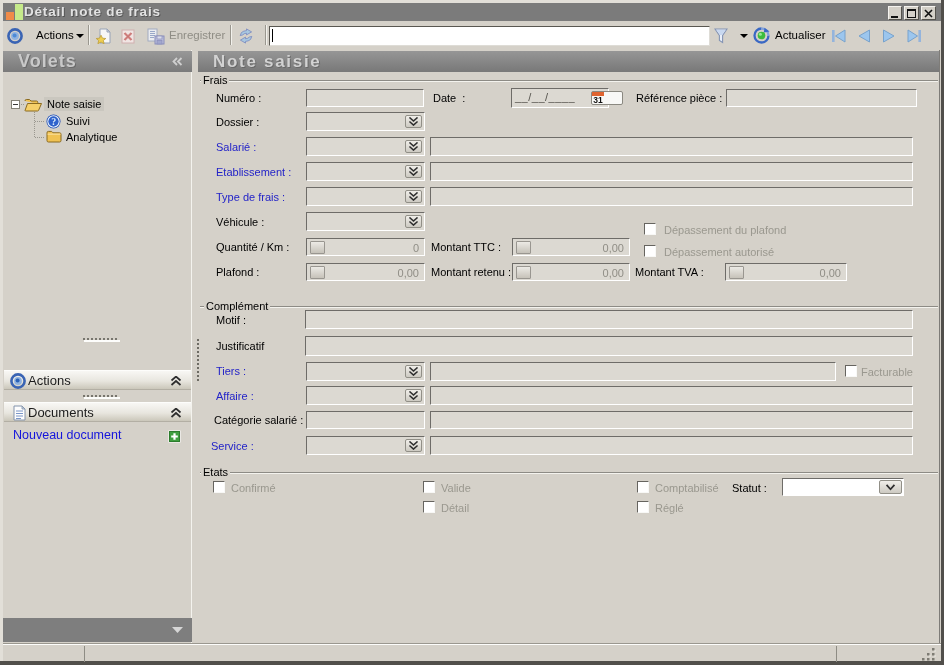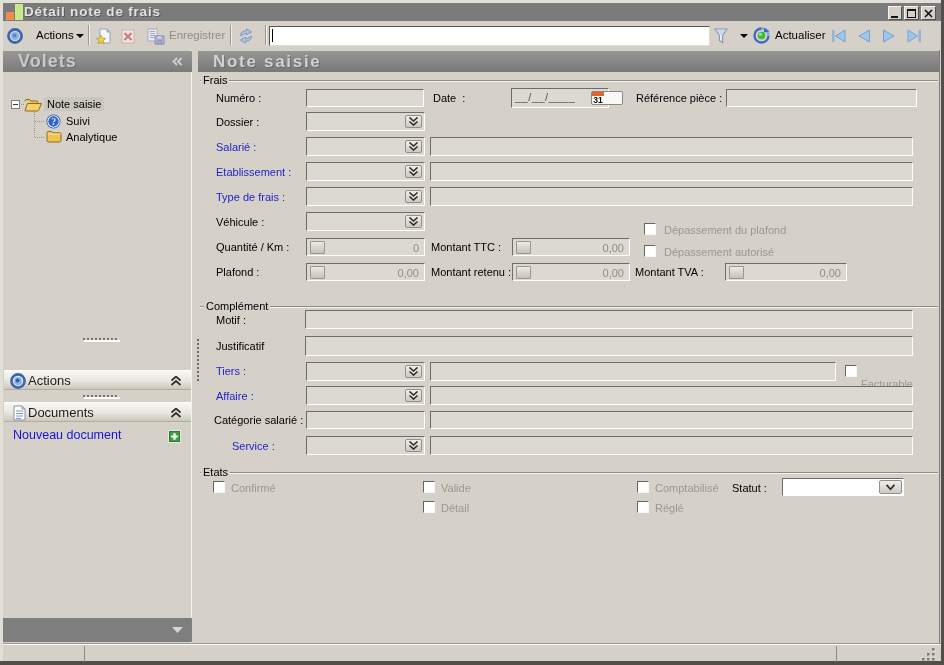--- a/index.html
+++ b/index.html
@@ -302,37 +302,37 @@
 <div class="lbl blue" style="left:216px;top:365px;">Tiers :</div>
 <div class="dd" style="left:306px;top:362px;width:119px;height:19px;">
       <div class="ddbtn">
         <svg width="11" height="9" style="position:absolute;left:2px;top:1px;" viewBox="0 0 12 10">
           <path d="M1.5 0.5 L6 4.5 L10.5 0.5 M1.5 5 L6 9 L10.5 5" fill="none" stroke="#2e2e2e" stroke-width="1.7"></path>
         </svg>
       </div>
     </div>
 <div class="inp" style="left:430px;top:362px;width:406px;height:19px;"></div>
 <div class="cb" style="left:845px;top:365px;"></div>
-<div class="lbl gray" style="left:861px;top:366px;margin-top:12px;">Facturable</div>
+<div class="lbl gray" style="left:861px;top:366px;">Facturable</div>
 
 <div class="lbl blue" style="left:216px;top:390px;">Affaire :</div>
 <div class="dd" style="left:306px;top:386px;width:119px;height:19px;">
       <div class="ddbtn">
         <svg width="11" height="9" style="position:absolute;left:2px;top:1px;" viewBox="0 0 12 10">
           <path d="M1.5 0.5 L6 4.5 L10.5 0.5 M1.5 5 L6 9 L10.5 5" fill="none" stroke="#2e2e2e" stroke-width="1.7"></path>
         </svg>
       </div>
     </div>
 <div class="inp" style="left:430px;top:386px;width:483px;height:19px;"></div>
 
 <div class="lbl" style="left:214px;top:414px;">Catégorie salarié&nbsp;:</div>
 <div class="inp" style="left:306px;top:411px;width:119px;height:18px;"></div>
 <div class="inp" style="left:430px;top:411px;width:483px;height:18px;"></div>
 
-<div class="lbl blue" style="left:232px;top:440px;">Service :</div>
+<div class="lbl blue" style="left:211px;top:440px;">Service :</div>
 <div class="dd" style="left:306px;top:436px;width:119px;height:19px;">
       <div class="ddbtn">
         <svg width="11" height="9" style="position:absolute;left:2px;top:1px;" viewBox="0 0 12 10">
           <path d="M1.5 0.5 L6 4.5 L10.5 0.5 M1.5 5 L6 9 L10.5 5" fill="none" stroke="#2e2e2e" stroke-width="1.7"></path>
         </svg>
       </div>
     </div>
 <div class="inp" style="left:430px;top:436px;width:483px;height:19px;"></div>
 
 <div class="fs" style="left:200px;top:472px;width:738px;"></div>

